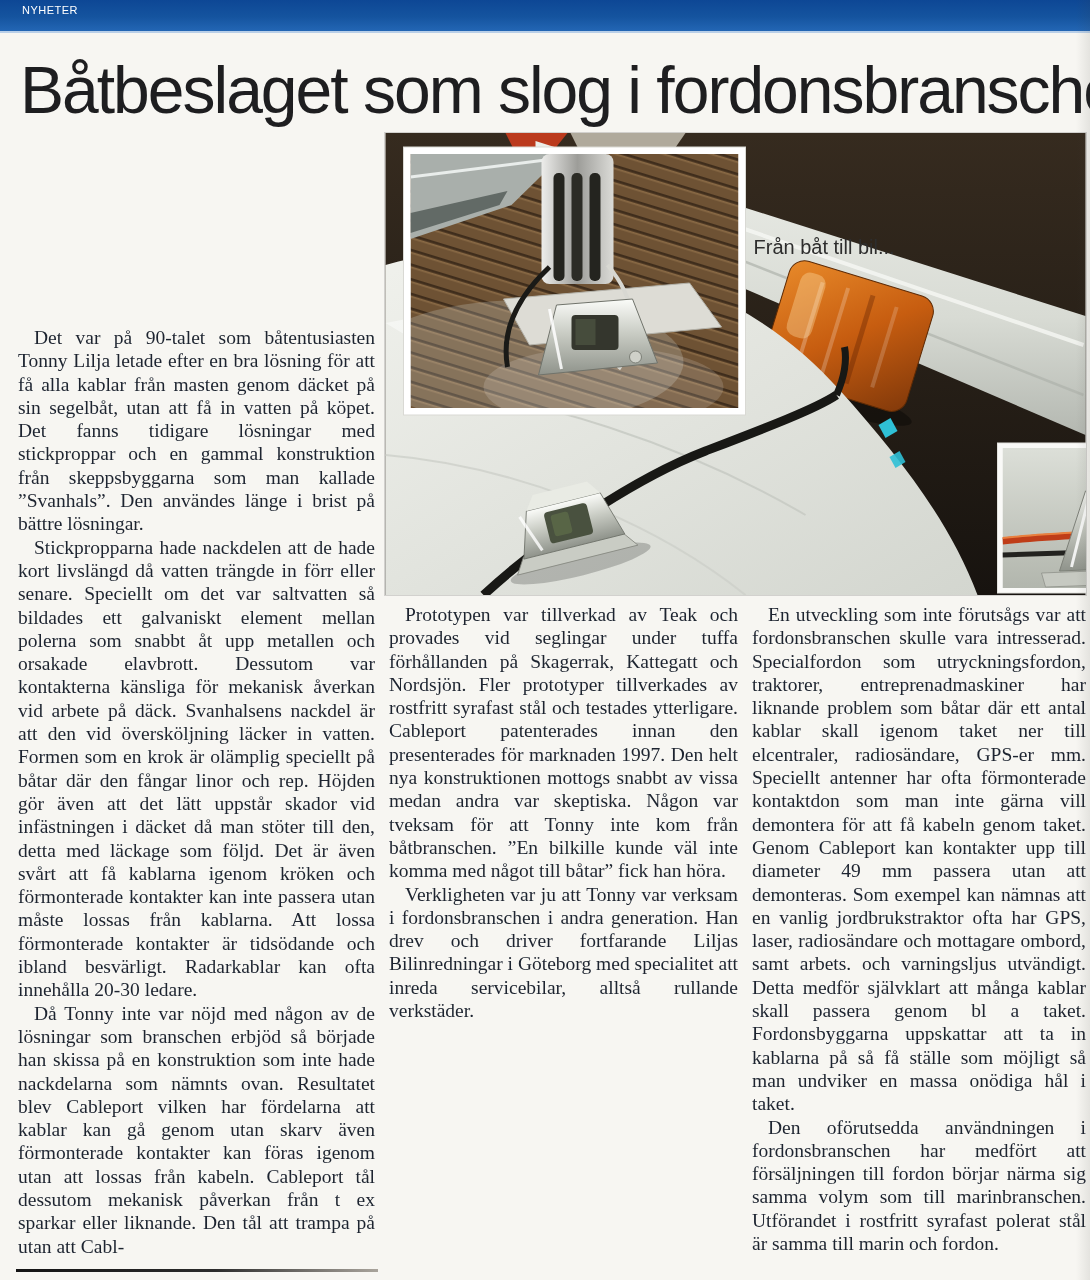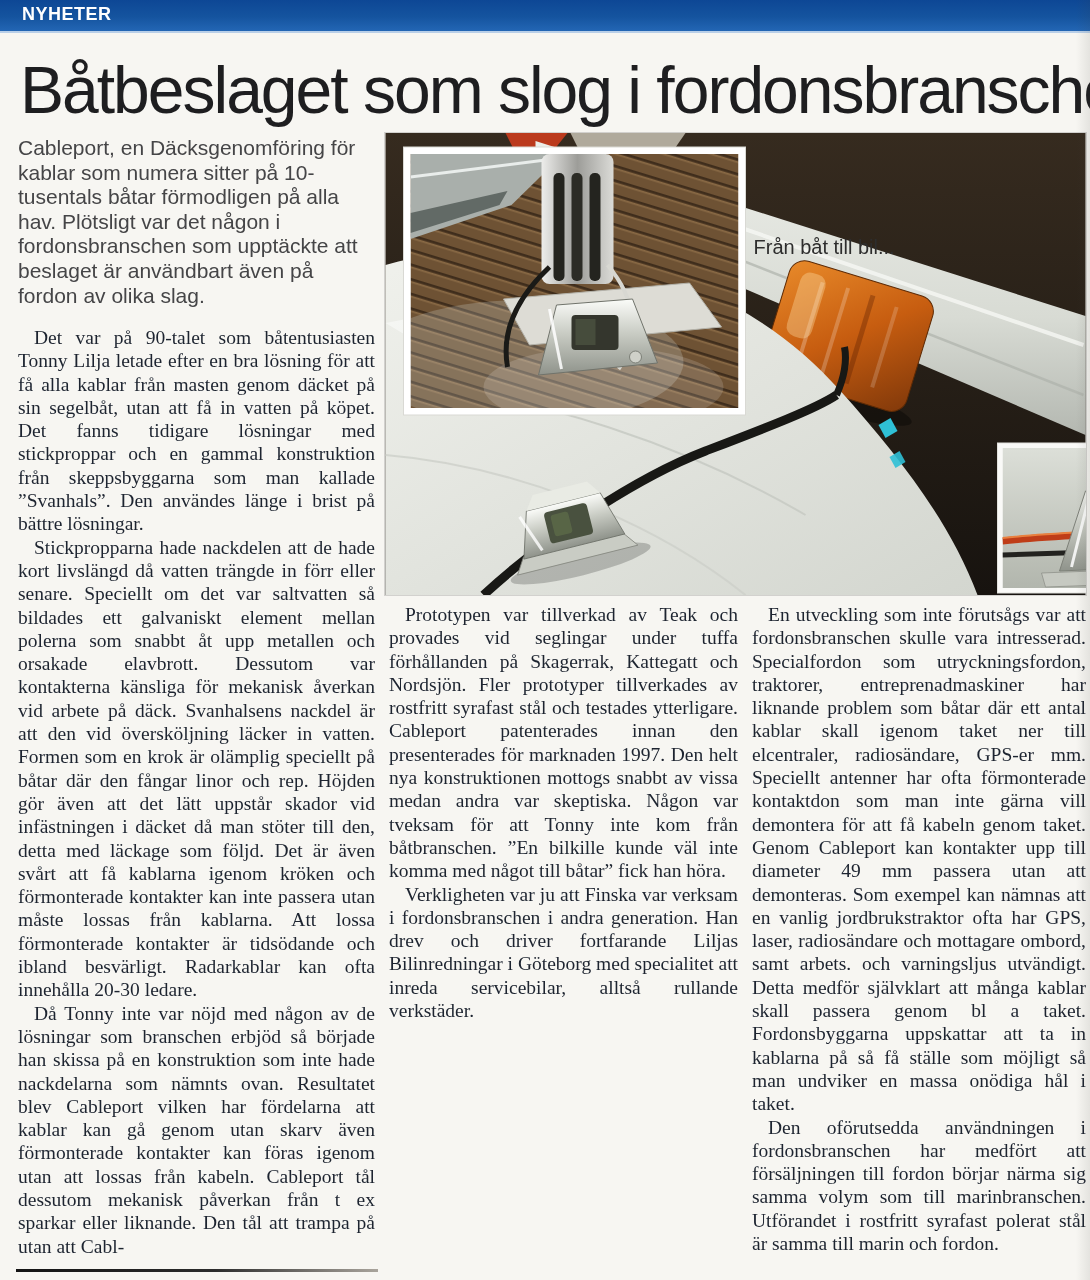--- a/index.html
+++ b/index.html
@@ -16,21 +16,21 @@
     pointer-events:none;
   }
   
   .masthead{
     position:absolute;top:0;left:0;width:100%;height:31px;
     background:linear-gradient(180deg,#0d4795 0%,#15549f 55%,#2366b4 100%);
     border-bottom:2px solid #b9cfe8;
   }
   .masthead .label{
     position:absolute;left:22px;top:4px;
-    color:#ffffff;font-weight:bold;font-size:18px;letter-spacing:0.5px;
+    color:#ffffff;font-weight:normal;font-size:11px;letter-spacing:0.5px;
   }
   
   .headline{
     position:absolute;left:20px;top:52px;width:1060px;
     font-size:66px;letter-spacing:-2px;color:#1e1e20;
     white-space:nowrap;font-weight:normal;
   }
   
   .intro{
     position:absolute;left:18px;top:136px;width:358px;
@@ -64,31 +64,30 @@
 <body>
 
 <div class="page">
 
   <div class="masthead">
     <div class="label">NYHETER</div>
   </div>
 
   <div class="headline">Båtbeslaget som slog i fordonsbranschen</div>
 
-  <div class="intro">Cableport, en Däcksgenomföring för kablar som numera sitter på 10-tusentals båtar förmodligen på alla hav. Plötsligt var det någon i fordonsbranschen som upptäckte att beslaget är användbart även på fordon av olika slag.</div>
 
   <div class="col col-left">
     <p class="ind">Det var på 90-talet som båtentusiasten Tonny Lilja letade efter en bra lösning för att få alla kablar från masten genom däcket på sin segelbåt, utan att få in vatten på köpet. Det fanns tidigare lösningar med stickproppar och en gammal konstruktion från skeppsbyggarna som man kallade ”Svanhals”. Den användes länge i brist på bättre lösningar.</p>
     <p class="ind">Stickpropparna hade nackdelen att de hade kort livslängd då vatten trängde in förr eller senare. Speciellt om det var saltvatten så bildades ett galvaniskt element mellan polerna som snabbt åt upp metallen och orsakade elavbrott. Dessutom var kontakterna känsliga för mekanisk åverkan vid arbete på däck. Svanhalsens nackdel är att den vid översköljning läcker in vatten. Formen som en krok är olämplig speciellt på båtar där den fångar linor och rep. Höjden gör även att det lätt uppstår skador vid infästningen i däcket då man stöter till den, detta med läckage som följd. Det är även svårt att få kablarna igenom kröken och förmonterade kontakter kan inte passera utan måste lossas från kablarna. Att lossa förmonterade kontakter är tidsödande och ibland besvärligt. Radarkablar kan ofta innehålla 20-30 ledare.</p>
     <p class="ind">Då Tonny inte var nöjd med någon av de lösningar som branschen erbjöd så började han skissa på en konstruktion som inte hade nackdelarna som nämnts ovan. Resultatet blev Cableport vilken har fördelarna att kablar kan gå genom utan skarv även förmonterade kontakter kan föras igenom utan att lossas från kabeln. Cableport tål dessutom mekanisk påverkan från t ex sparkar eller liknande. Den tål att trampa på utan att Cabl-</p>
   </div>
 
   <div class="col col-mid">
     <p class="ind">Prototypen var tillverkad av Teak och provades vid seglingar under tuffa förhållanden på Skagerrak, Kattegatt och Nordsjön. Fler prototyper tillverkades av rostfritt syrafast stål och testades ytterligare. Cableport patenterades innan den presenterades för marknaden 1997. Den helt nya konstruktionen mottogs snabbt av vissa medan andra var skeptiska. Någon var tveksam för att Tonny inte kom från båtbranschen. ”En bilkille kunde väl inte komma med något till båtar” fick han höra.</p>
-    <p class="ind">Verkligheten var ju att Finska var verksam i fordonsbranschen i andra generation. Han drev och driver fortfarande Liljas Bilinredningar i Göteborg med specialitet att inreda servicebilar, alltså rullande verkstäder.</p>
+    <p class="ind">Verkligheten var ju att Tonny var verksam i fordonsbranschen i andra generation. Han drev och driver fortfarande Liljas Bilinredningar i Göteborg med specialitet att inreda servicebilar, alltså rullande verkstäder.</p>
   </div>
 
   <div class="col col-right">
     <p class="ind">En utveckling som inte förutsågs var att fordonsbranschen skulle vara intresserad. Specialfordon som utryckningsfordon, traktorer, entreprenadmaskiner har liknande problem som båtar där ett antal kablar skall igenom taket ner till elcentraler, radiosändare, GPS-er mm. Speciellt antenner har ofta förmonterade kontaktdon som man inte gärna vill demontera för att få kabeln genom taket. Genom Cableport kan kontakter upp till diameter 49 mm passera utan att demonteras. Som exempel kan nämnas att en vanlig jordbrukstraktor ofta har GPS, laser, radiosändare och mottagare ombord, samt arbets. och varningsljus utvändigt. Detta medför självklart att många kablar skall passera genom bl a taket.  Fordonsbyggarna uppskattar att ta in kablarna på så få ställe som möjligt så man undviker en massa onödiga hål i taket.</p>
     <p class="ind">Den oförutsedda användningen i fordonsbranschen har medfört att försäljningen till fordon börjar närma sig samma volym som till marinbranschen. Utförandet i rostfritt syrafast polerat stål är samma till marin och fordon.</p>
   </div>
 
   <div class="bottom-rule"></div>
 
   <div class="photo">

